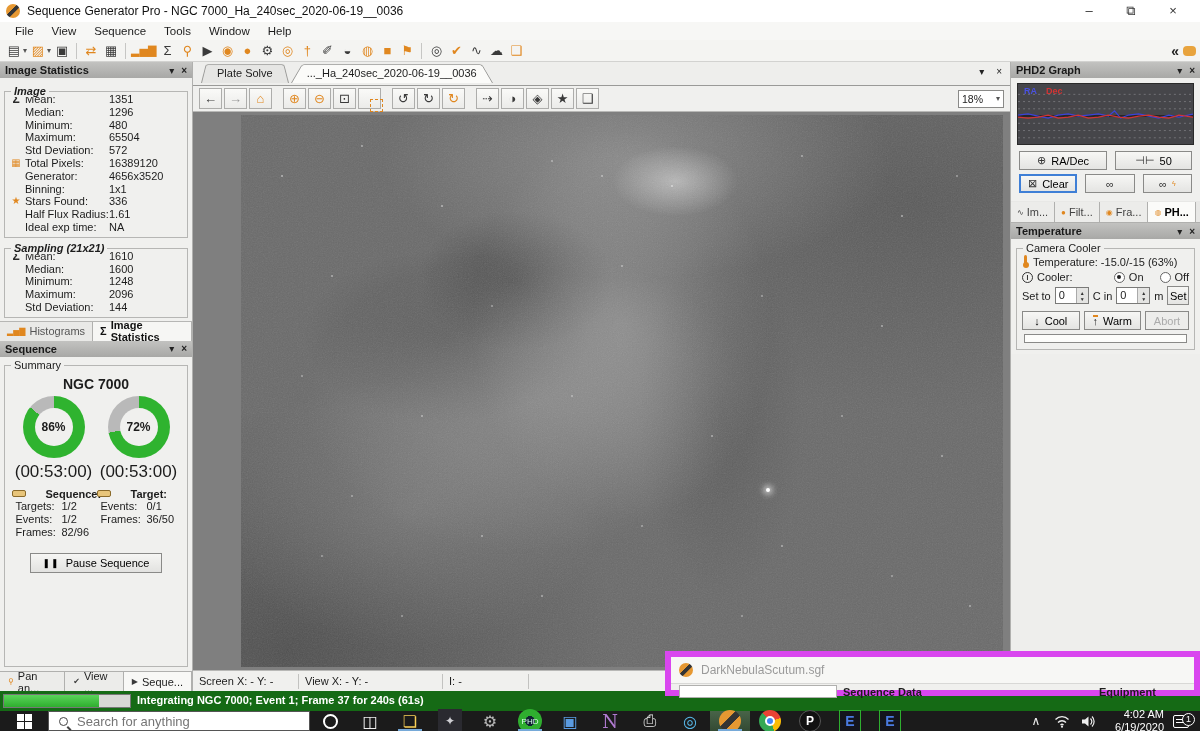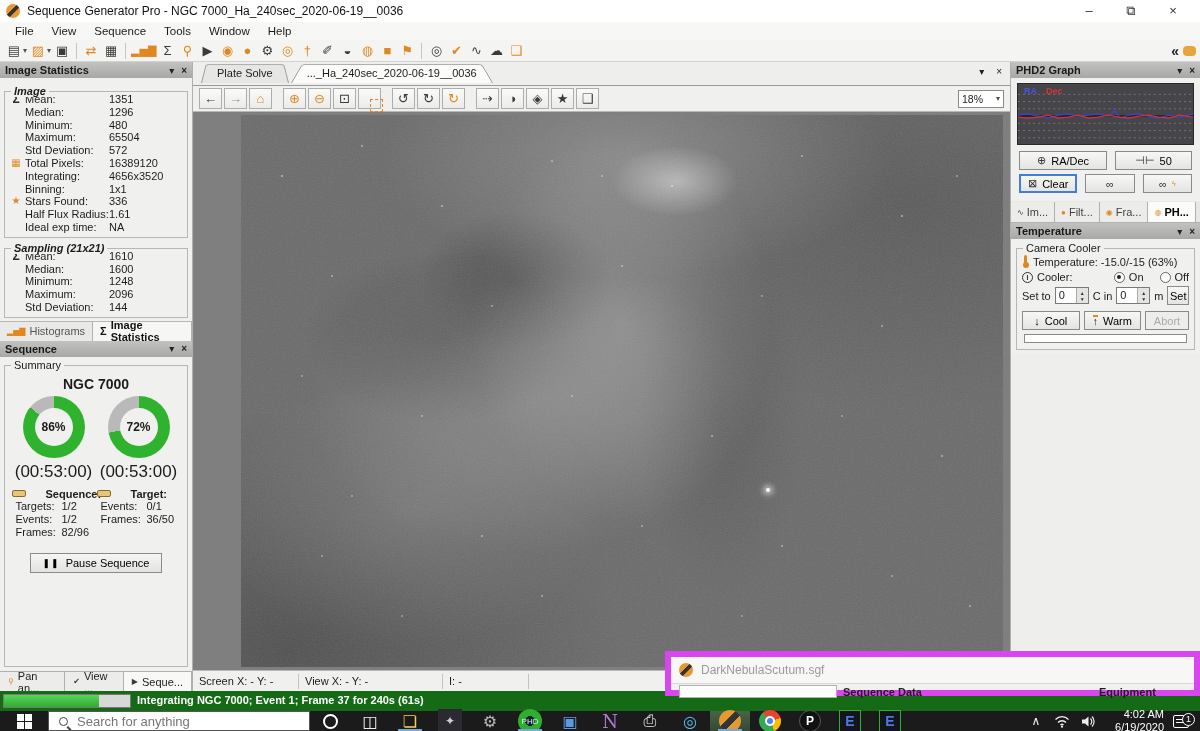--- a/index.html
+++ b/index.html
@@ -304,21 +304,21 @@
               <span class="slab">Std Deviation:</span>
               <span class="sval">572</span>
             </div>
           <div class="srow">
               <span class="sic o" data-name="pixel-grid-icon">▦</span>
               <span class="slab">Total Pixels:</span>
               <span class="sval">16389120</span>
             </div>
           <div class="srow">
               <span class="sic"></span>
-              <span class="slab">Integrating:</span>
+              <span class="slab">Generator:</span>
               <span class="sval">4656x3520</span>
             </div>
           <div class="srow">
               <span class="sic"></span>
               <span class="slab">Binning:</span>
               <span class="sval">1x1</span>
             </div>
           <div class="srow">
               <span class="sic o" data-name="star-icon">★</span>
               <span class="slab">Stars Found:</span>

